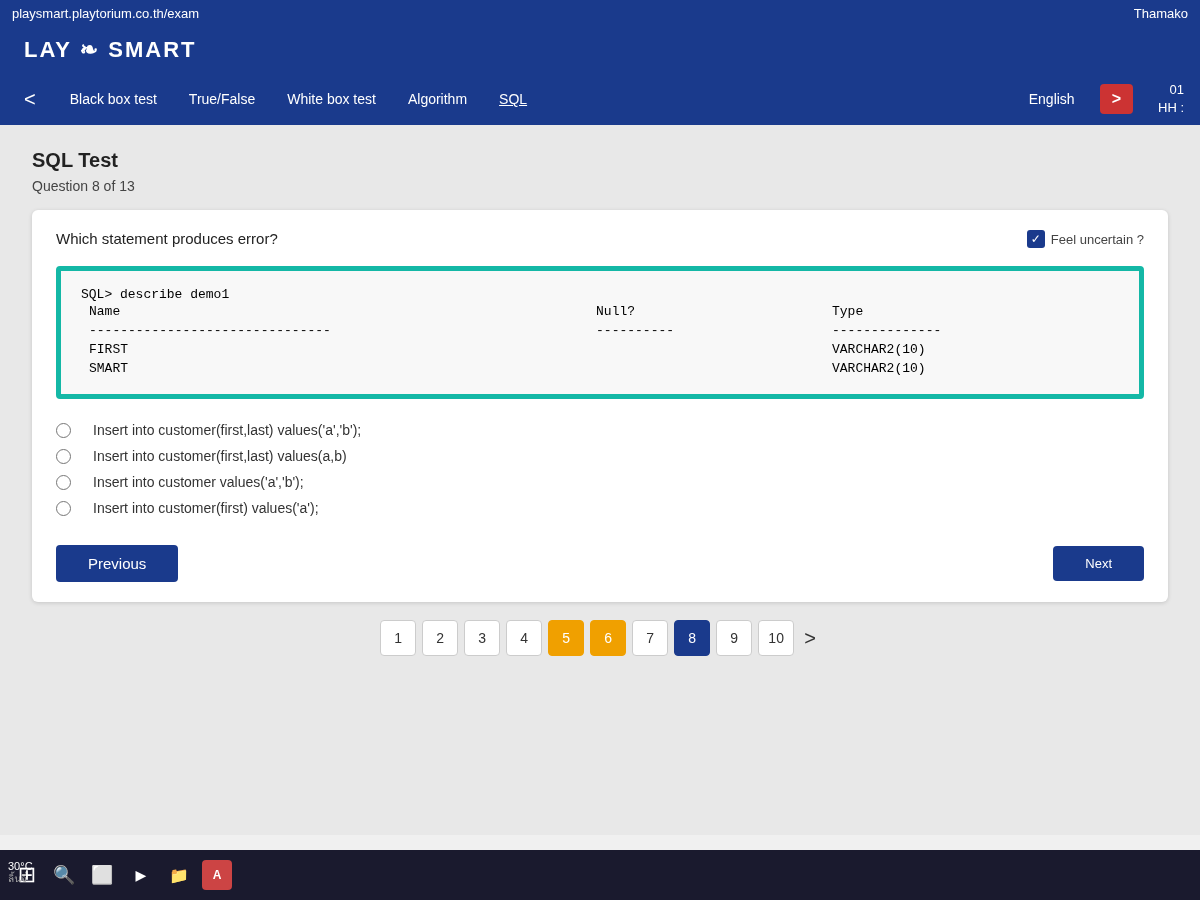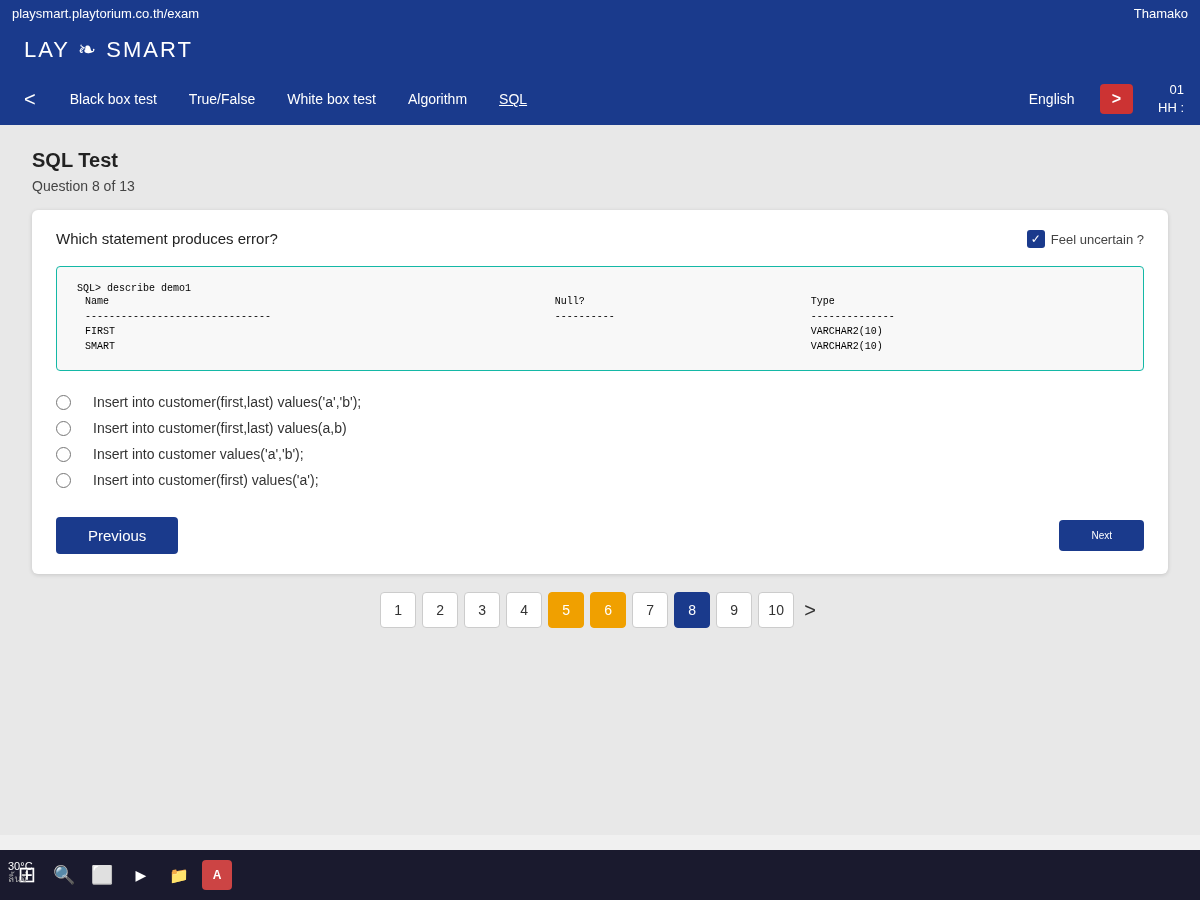--- a/index.html
+++ b/index.html
@@ -13,21 +13,21 @@
       display: flex;
       justify-content: space-between;
       align-items: center;
     }
 
     .header {
       background: #1a3a8c;
       color: white;
       padding: 10px 24px;
       font-size: 22px;
-      font-weight: normal;
+      font-weight: bold;
       letter-spacing: 2px;
     }
 
     .nav-bar {
       background: #1a3a8c;
       display: flex;
       align-items: center;
       padding: 0 16px;
       gap: 4px;
       min-height: 52px;
@@ -139,25 +139,25 @@
       border-radius: 3px;
       display: flex;
       align-items: center;
       justify-content: center;
       color: white;
       font-size: 12px;
     }
 
     .code-block {
       background: #f8f8f8;
-      border: 1px solid #14b8a6;
+      border: 5px solid #14b8a6;
       border-radius: 4px;
       padding: 16px 20px;
       font-family: 'Courier New', monospace;
-      font-size: 10px;
+      font-size: 13px;
       margin-bottom: 18px;
     }
     .code-table {
       width: 100%;
       border-collapse: collapse;
     }
     .code-table td {
       padding: 2px 8px;
       vertical-align: top;
     }
@@ -199,21 +199,21 @@
       font-size: 15px;
       cursor: pointer;
       font-weight: 500;
     }
     .next-btn {
       background: #1a3a8c;
       color: white;
       border: none;
       border-radius: 4px;
       padding: 10px 32px;
-      font-size: 10px;
+      font-size: 13px;
       cursor: pointer;
       font-weight: 500;
     }
 
     .pagination {
       display: flex;
       justify-content: center;
       align-items: center;
       gap: 6px;
       margin-top: 18px;

